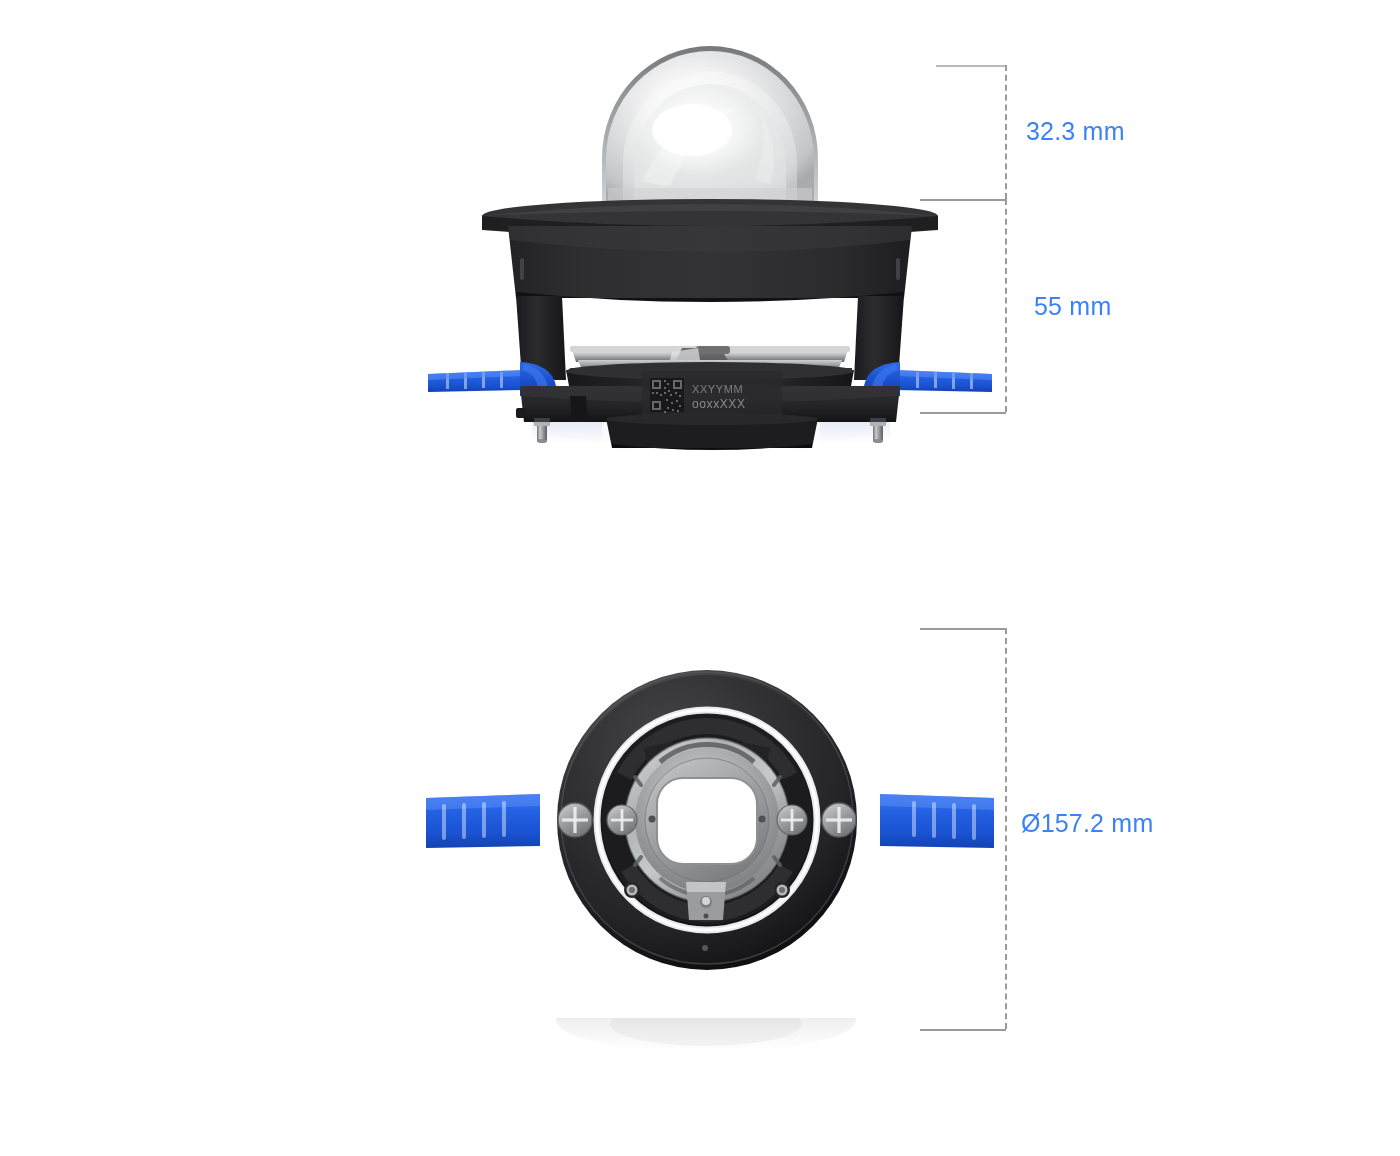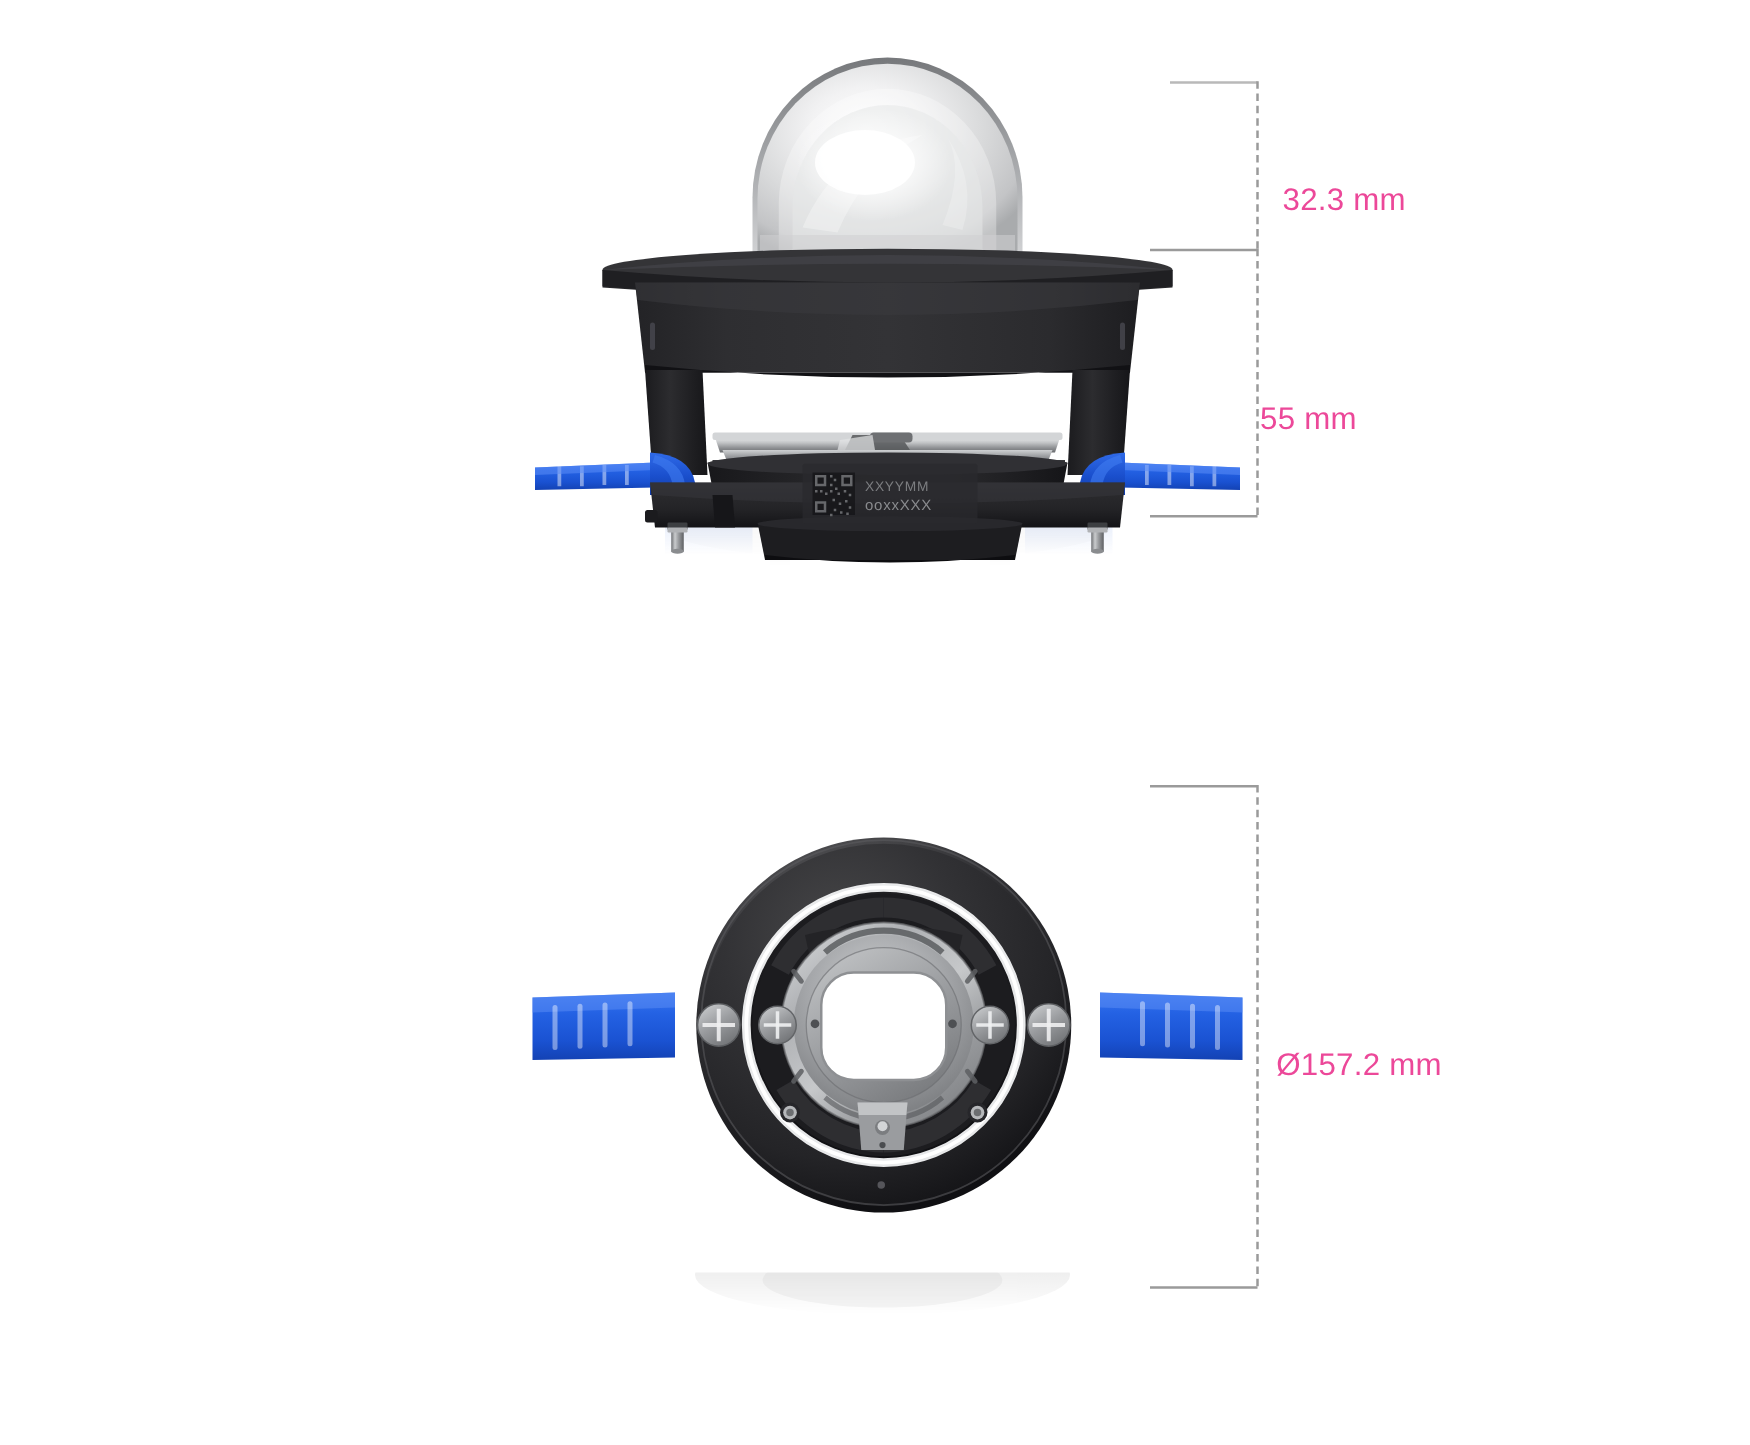--- a/index.html
+++ b/index.html
@@ -19,26 +19,25 @@
 
   .canvas {
     position: absolute;
     inset: 0;
     background: #ffffff;
   }
 
   
   .dim-label {
     position: absolute;
-    color: #ec4899;
+    color: #3b82f6;
     font-size: 25px;
     letter-spacing: 0.2px;
     white-space: nowrap;
     line-height: 1;
-    margin-top: 29px;
   }
   .dim-vline {
     position: absolute;
     width: 0;
     border-left: 2px dashed #9a9a9a;
   }
   .dim-tick {
     position: absolute;
     height: 0;
     border-top: 2px solid #9a9a9a;
@@ -321,21 +320,21 @@
 
   <div class="dim-tick faint" style="left:936px; top:65px; width:70px;"></div>
   <div class="dim-tick" style="left:920px; top:199px; width:86px;"></div>
   <div class="dim-tick" style="left:920px; top:412px; width:86px;"></div>
 
   <div class="dim-vline" style="left:1005px; top:65px; height:134px;"></div>
   <div class="dim-vline" style="left:1005px; top:199px; height:213px;"></div>
 
   <div class="dim-label" style="left:1026px; top:119px;">32.3 mm</div>
 
-  <div class="dim-label" style="left:1008px; top:294px;">55 mm</div>
+  <div class="dim-label" style="left:1034px; top:294px;">55 mm</div>
 
   <div class="view" style="left:420px; top:600px; width:580px; height:470px;">
     <svg width="580" height="470" viewBox="0 0 580 470" xmlns="http://www.w3.org/2000/svg">
       <defs>
 
         <radialGradient id="bezelRad" cx="38%" cy="26%" r="78%">
           <stop offset="0%" stop-color="#474749"></stop>
           <stop offset="42%" stop-color="#323235"></stop>
           <stop offset="78%" stop-color="#242427"></stop>
           <stop offset="100%" stop-color="#141417"></stop>

